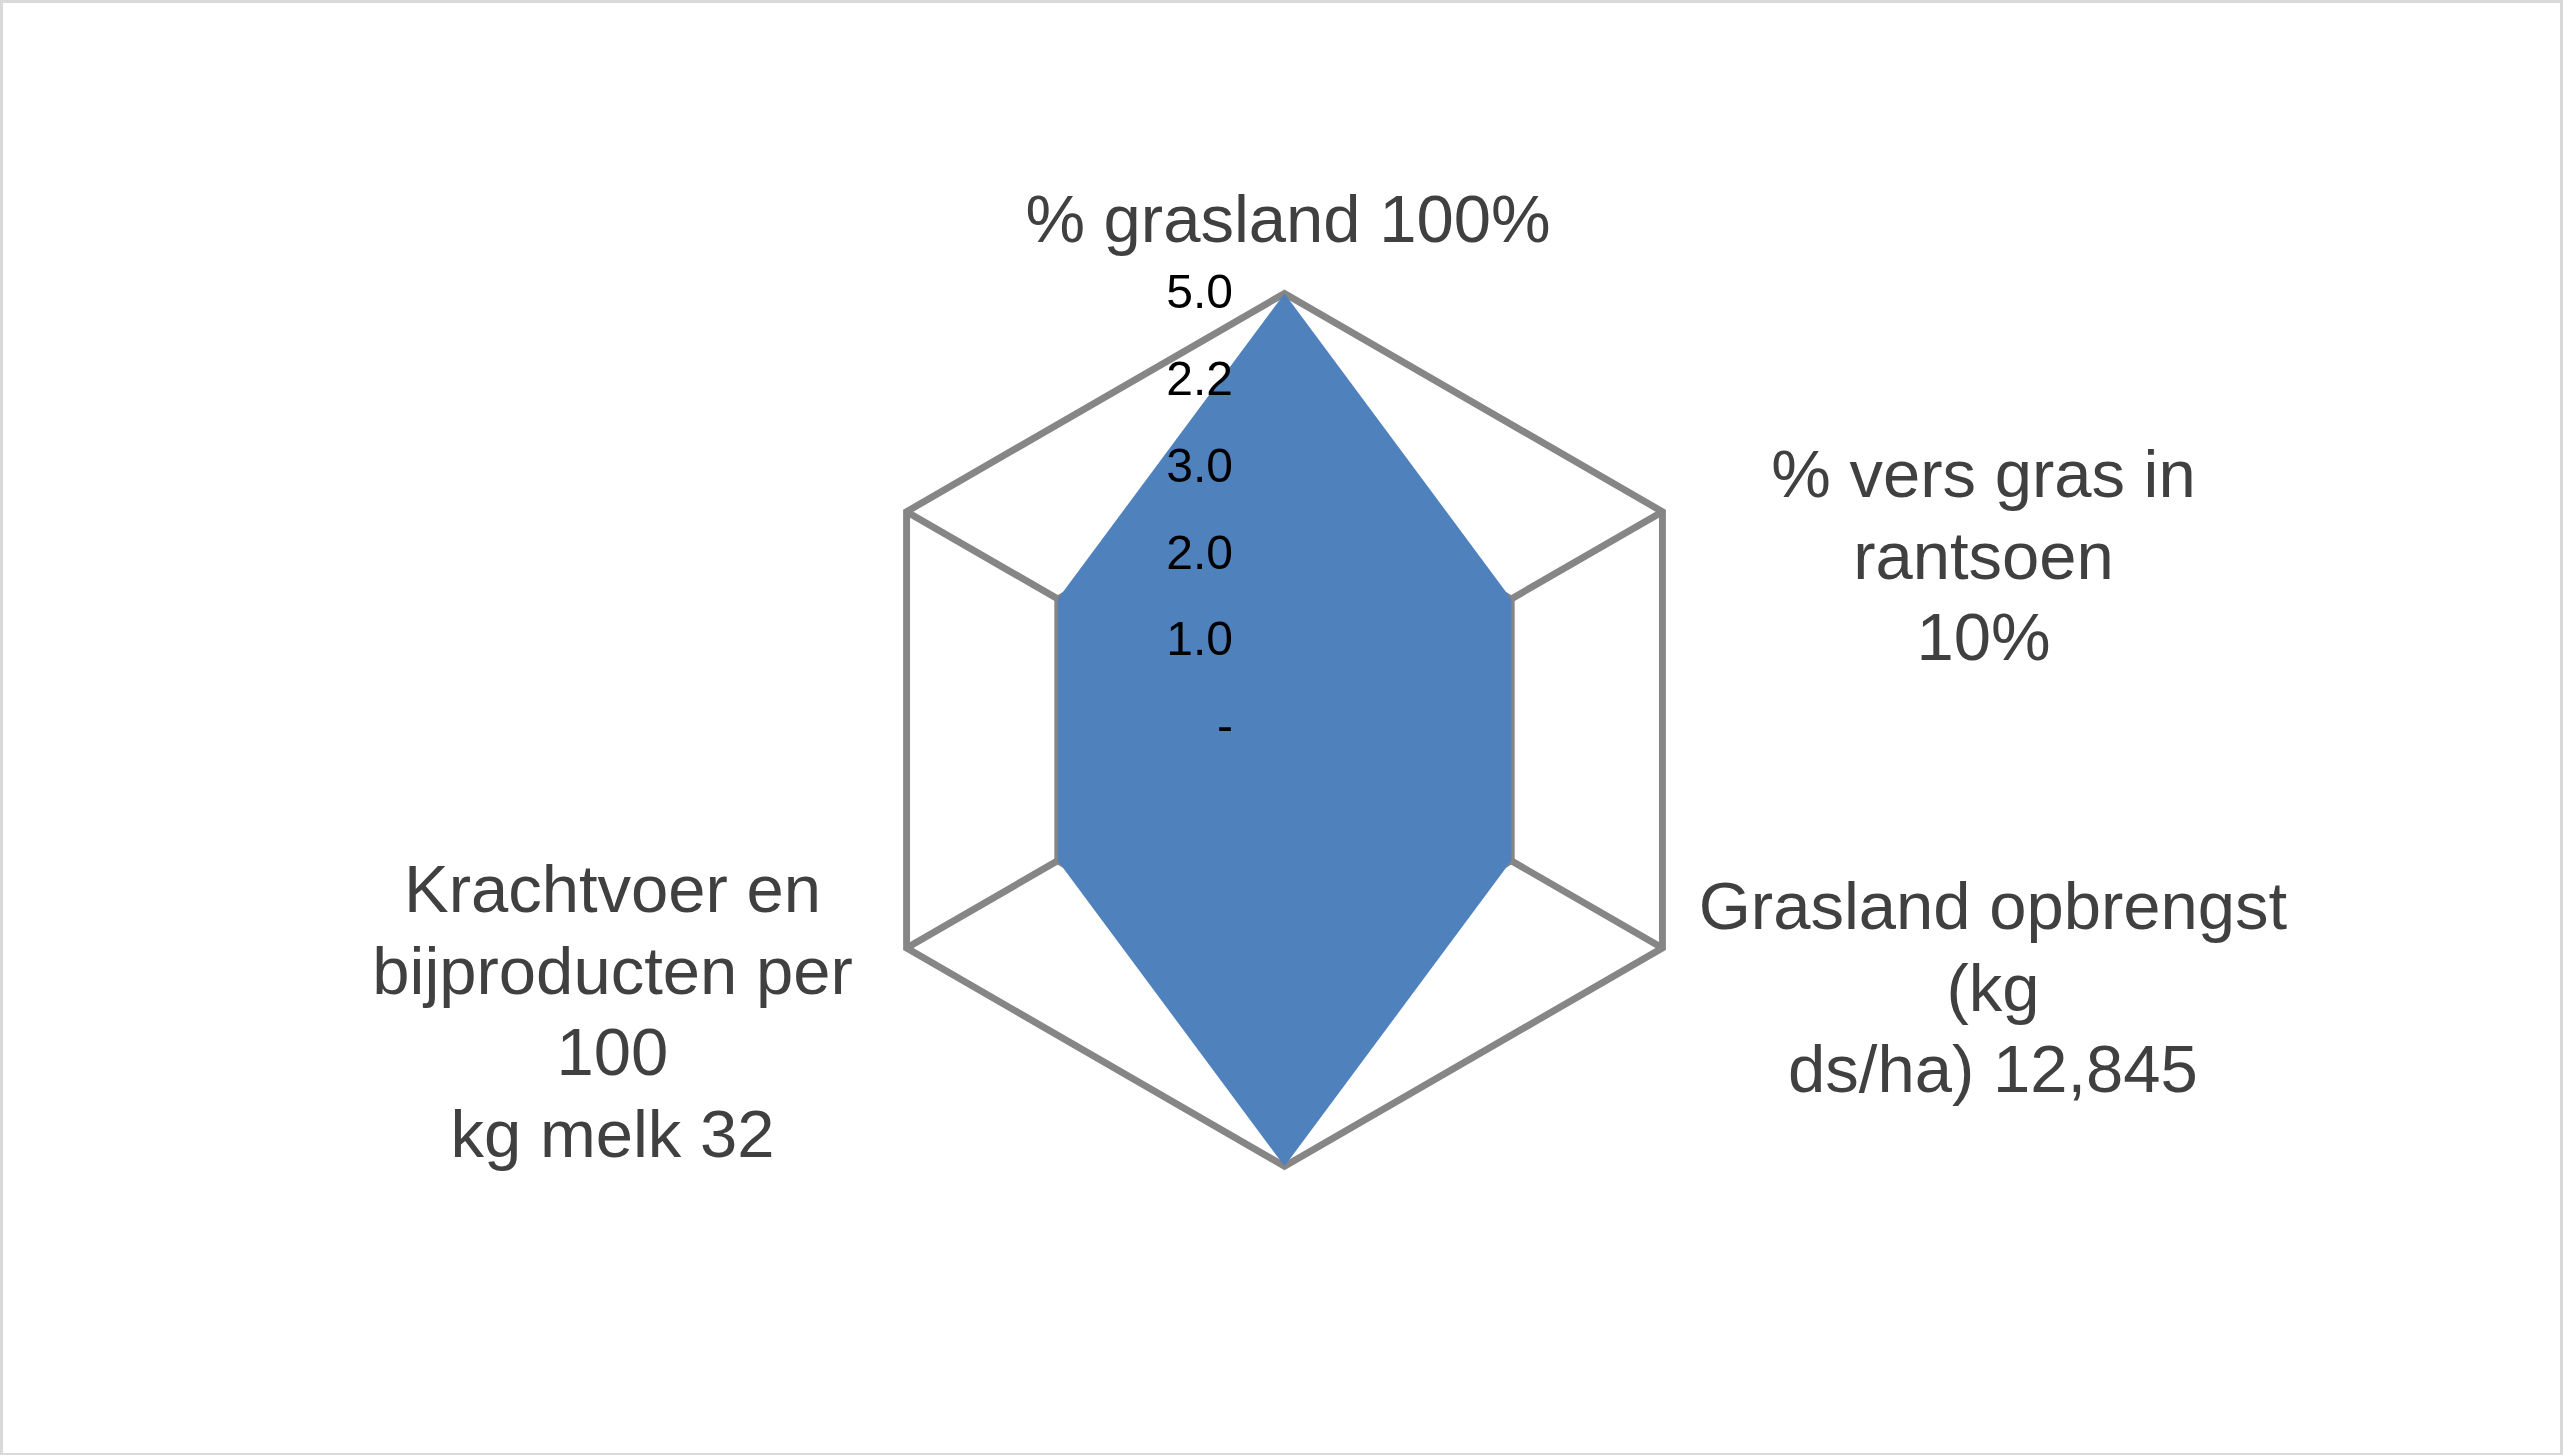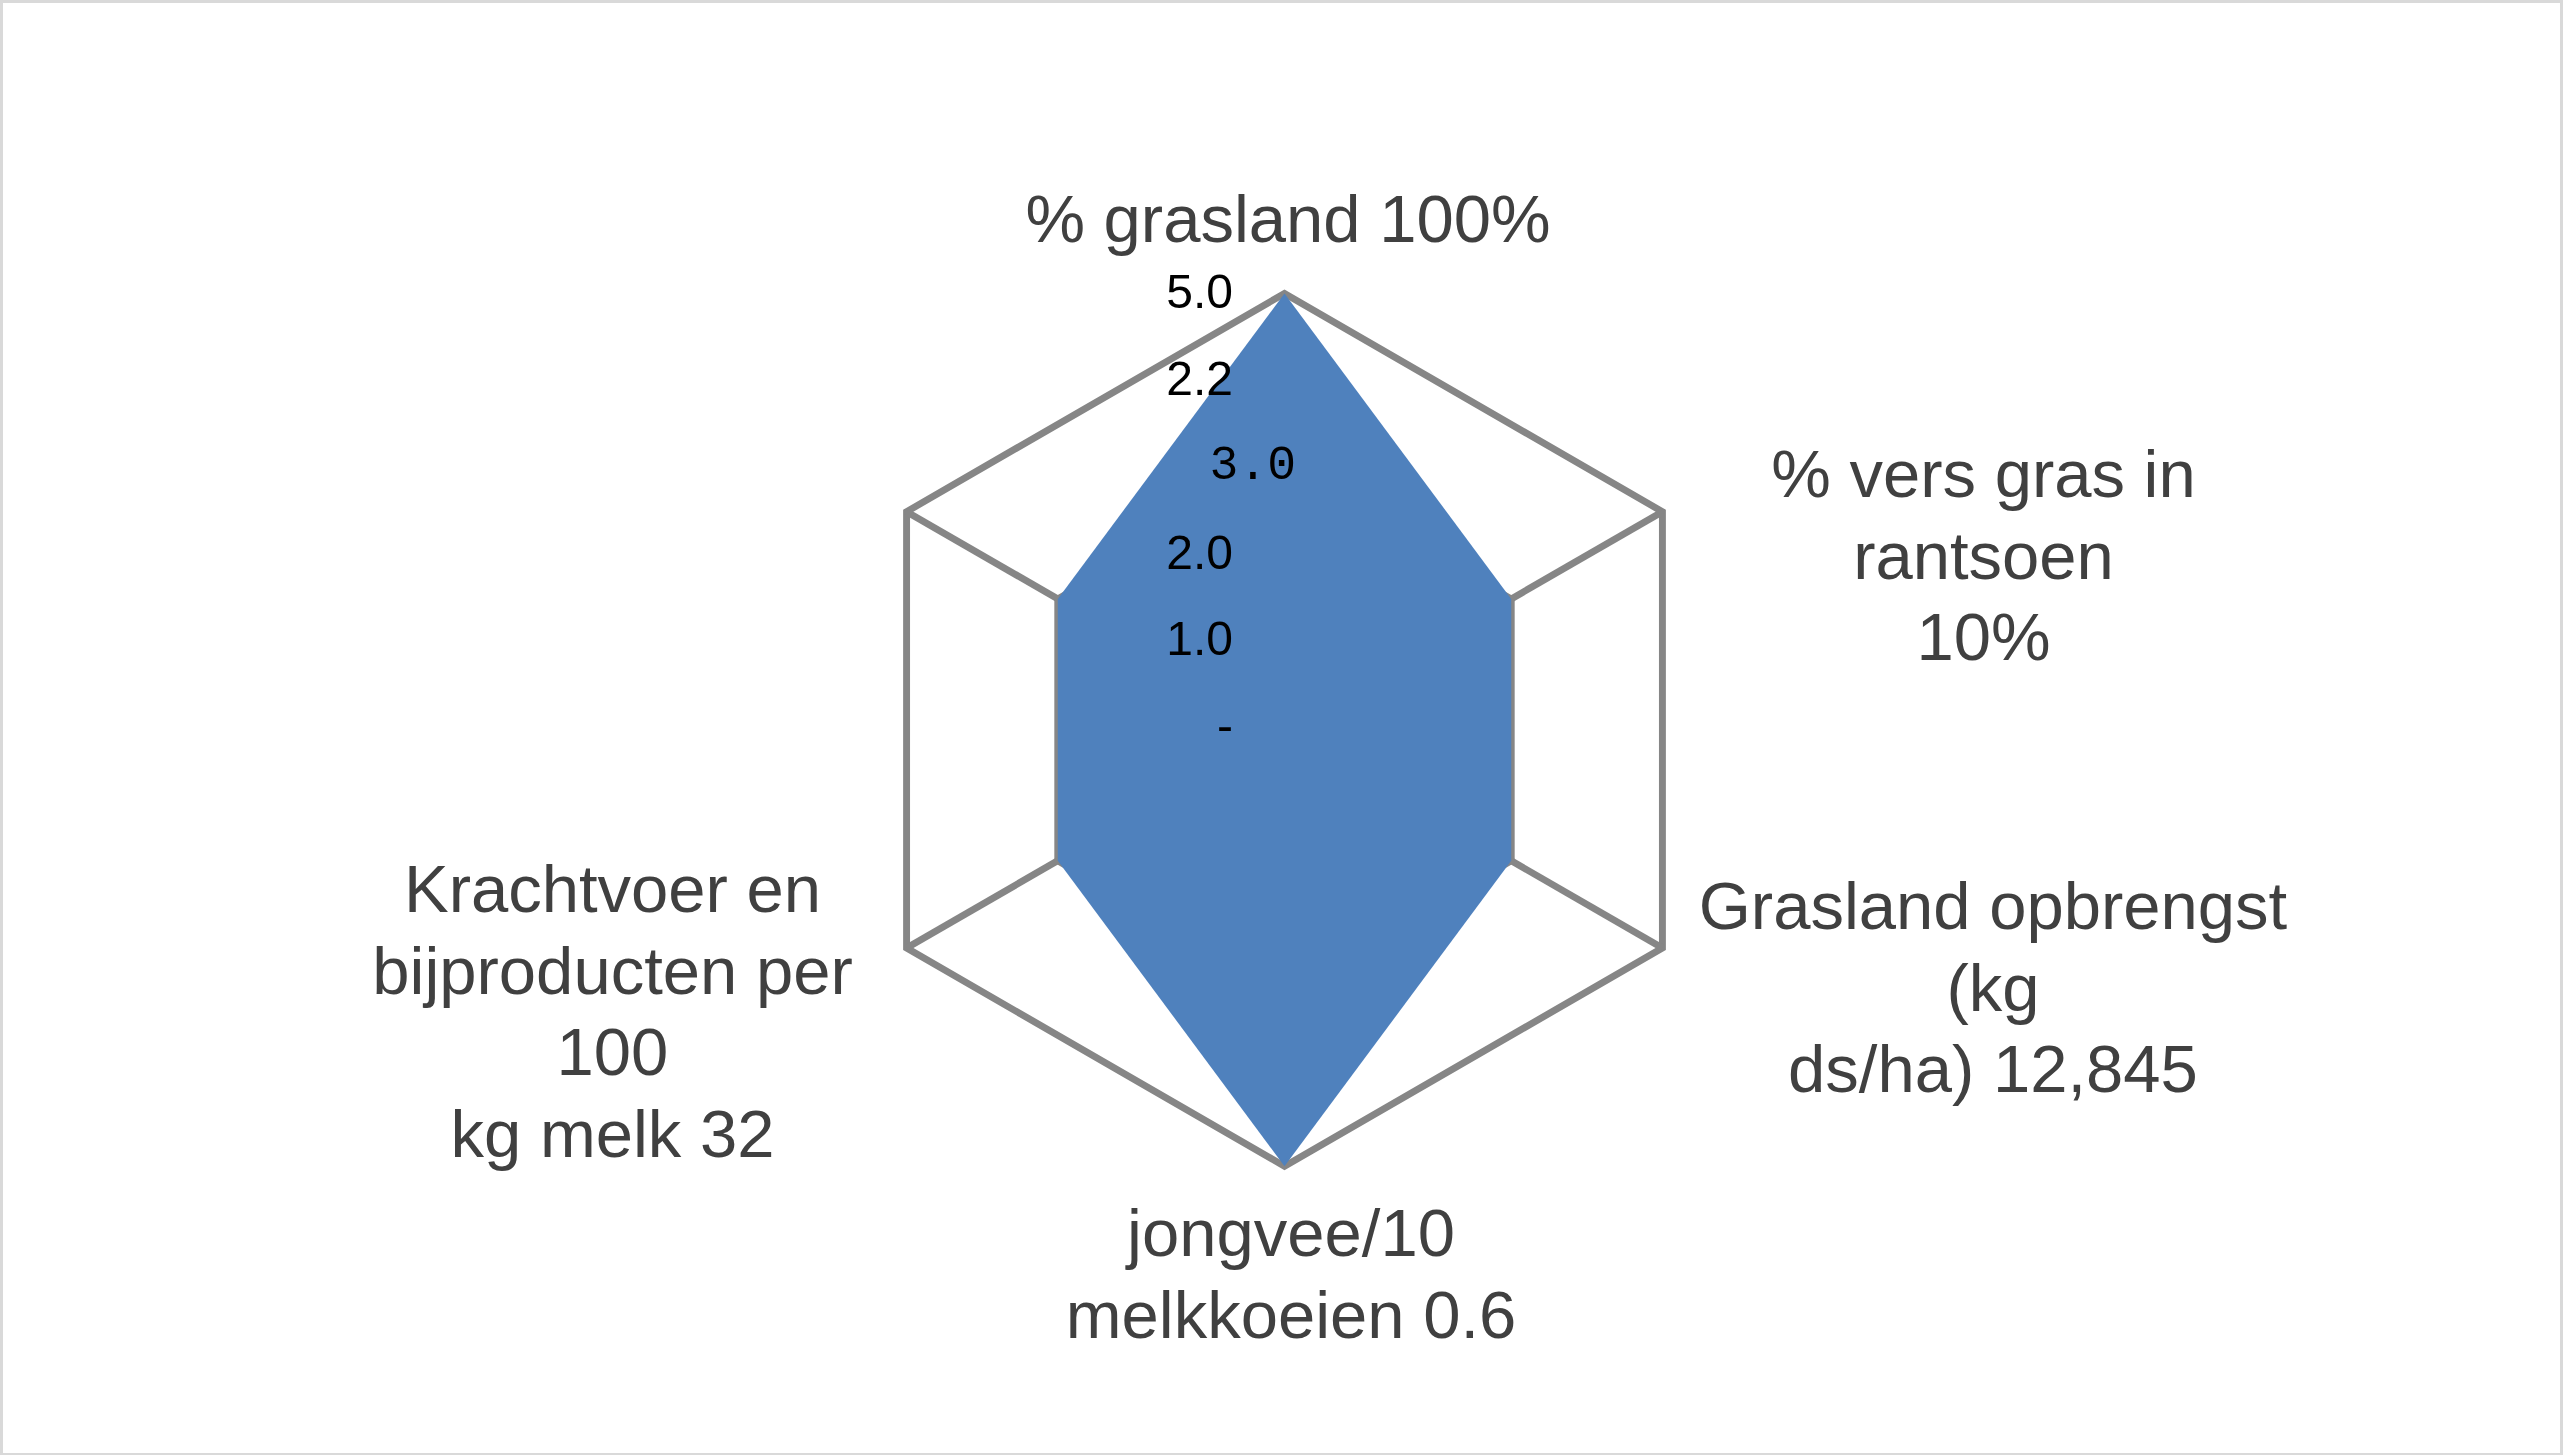--- a/index.html
+++ b/index.html
@@ -67,30 +67,28 @@
     <line x1="1668" y1="946" x2="2159.9" y2="1230.0" stroke="#868686" stroke-width="9"></line>
     <line x1="1668" y1="946" x2="1668.0" y2="1514.0" stroke="#868686" stroke-width="9"></line>
     <line x1="1668" y1="946" x2="1176.1" y2="1230.0" stroke="#868686" stroke-width="9"></line>
     <line x1="1668" y1="946" x2="1176.1" y2="662.0" stroke="#868686" stroke-width="9"></line>
 
     <polygon id="series-polygon" points="1668.0,378.0 1963.1,775.6 1963.1,1116.4 1668.0,1514.0 1372.9,1116.4 1372.9,775.6" fill="#4F81BD" stroke="none"></polygon>
   </svg>
 
   <div class="axis-tick-label" style="left: 1053px; top: 265px;">5.0</div>
   <div class="axis-tick-label" style="left: 1053px; top: 352px;">2.2</div>
-  <div class="axis-tick-label" style="left: 1116px; top: 439px; font-family: Liberation Mono, monospace;">3.0</div>
+  <div class="axis-tick-label" style="left: 1053px; top: 439px;">3.0</div>
   <div class="axis-tick-label" style="left: 1053px; top: 526px;">2.0</div>
   <div class="axis-tick-label" style="left: 1053px; top: 612px;">1.0</div>
   <div class="axis-tick-label" style="left: 1053px; top: 699px;">-</div>
 
   <div class="category-label cat-top">% grasland 100%</div>
   <div class="category-label cat-upright">% vers gras in rantsoen
 10%</div>
   <div class="category-label cat-lowright">Grasland opbrengst (kg
 ds/ha)  12,845</div>
-  <div class="category-label cat-bottom">jongvee/10
-melkkoeien 0.6</div>
   <div class="category-label cat-lowleft">Krachtvoer en
 bijproducten per 100
 kg melk 32</div>
 
 </div>
 
 
 </body></html>

